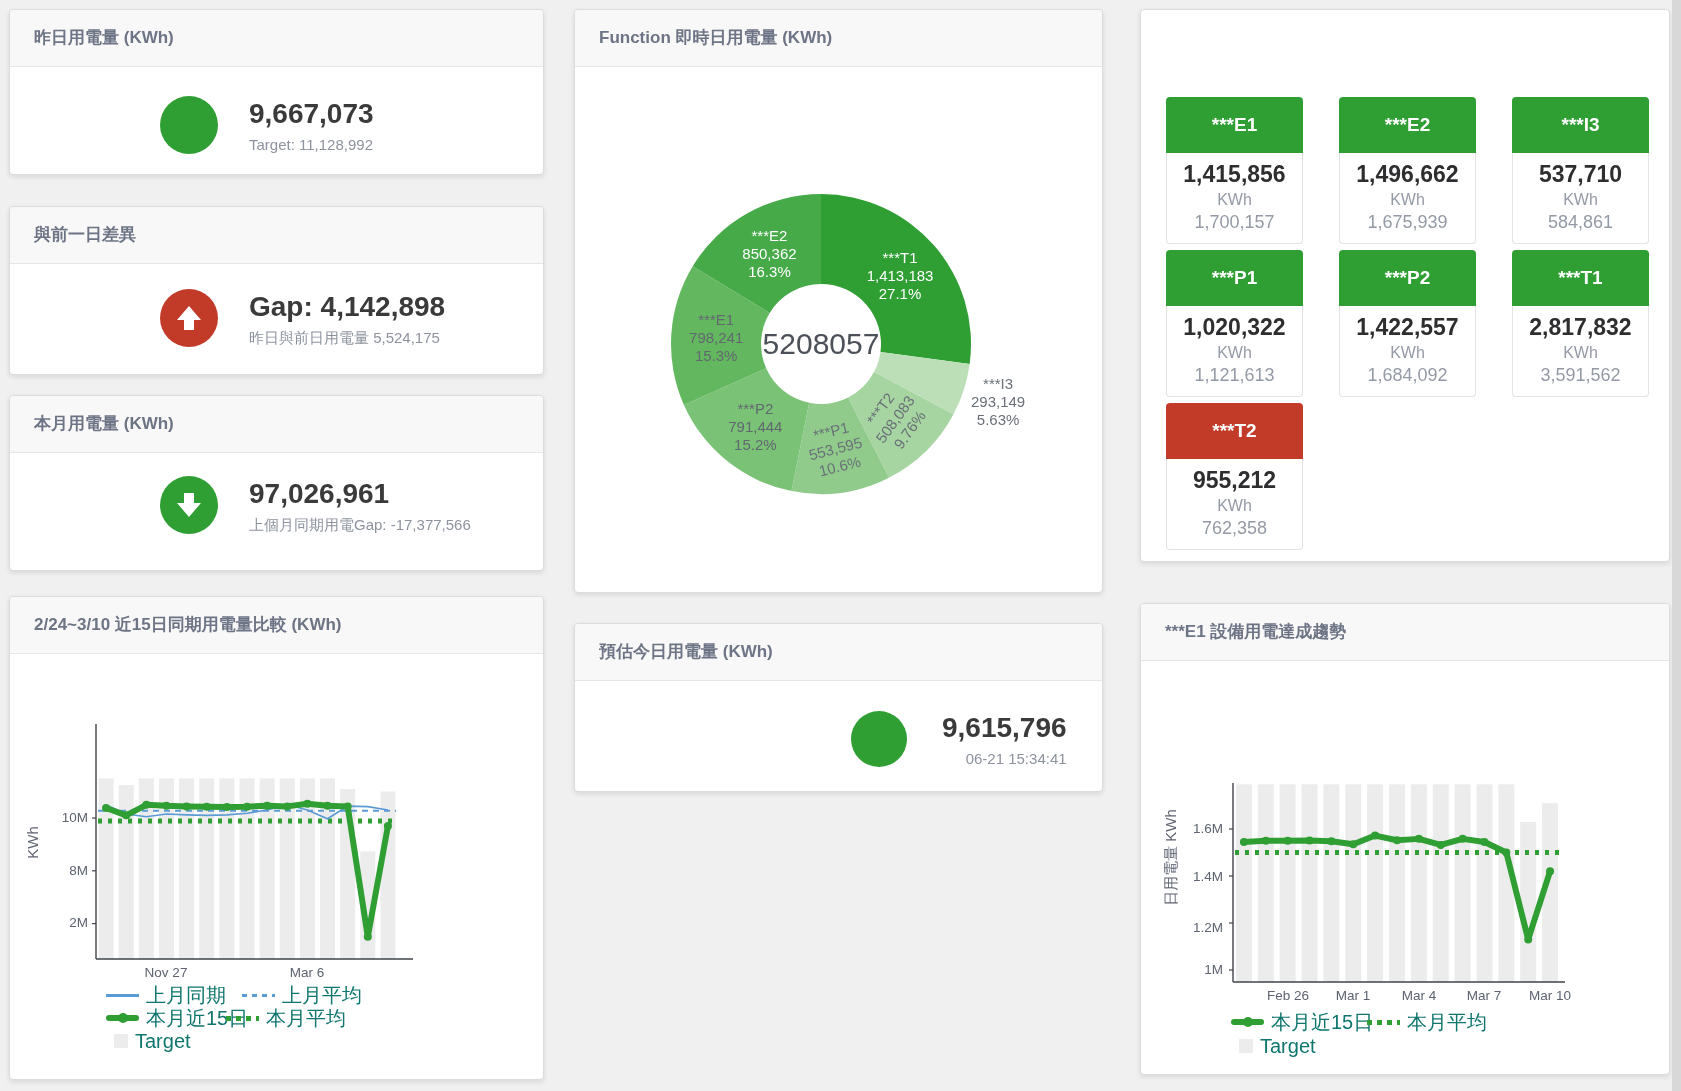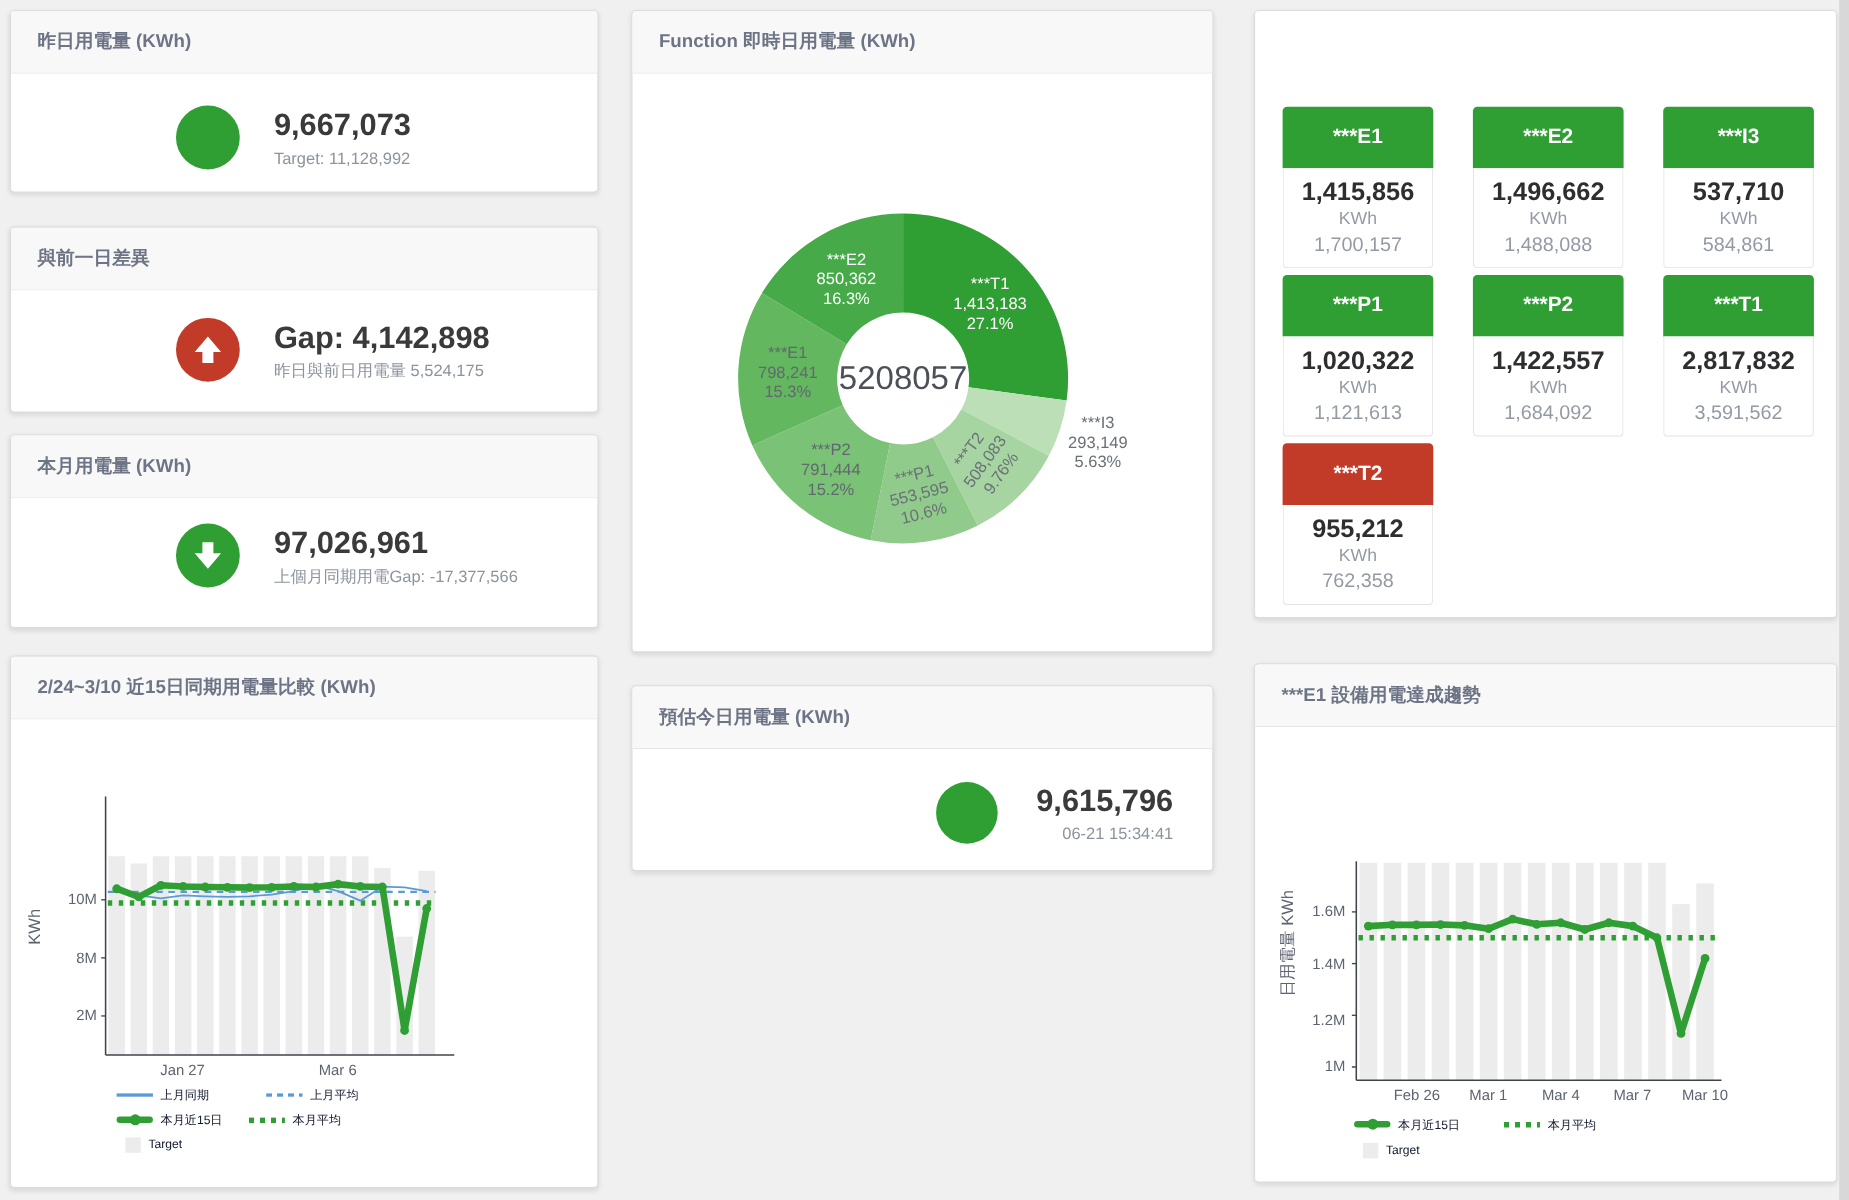--- a/index.html
+++ b/index.html
@@ -23,22 +23,22 @@
              text-align:center;padding:7px 12px 9px}
   .tile-value{font-size:23px;font-weight:bold;color:#2e2e30;line-height:29px}
   .tile-unit{font-size:16px;color:#949aa5;line-height:22px}
   .tile-target{font-size:18px;color:#949aa5;line-height:23px}
   svg.chart{position:absolute;left:0;top:0}
   .tick{position:absolute;font-size:13.5px;color:#5d6370;white-space:nowrap}
   .ytick{text-align:right;width:48px}
   .xtick{text-align:center;width:80px}
   .axis-label{position:absolute;font-size:15px;color:#5d6370;text-align:center;
               transform:rotate(-90deg);white-space:nowrap}
-  .leg{position:absolute;display:flex;align-items:center;gap:7px;font-size:11px;
-       color:#0f172a;height:18px;white-space:nowrap}
+  .leg{position:absolute;display:flex;align-items:center;gap:7px;font-size:20px;
+       color:#0f766e;height:18px;white-space:nowrap}
   .sample{display:inline-block;flex:none}
   .s-line-blue{width:33px;height:3px;background:#5b9bd5}
   .s-dash-blue{width:33px;height:3px;background:repeating-linear-gradient(90deg,#5b9bd5 0 5px,transparent 5px 10px)}
   .s-thick-green{width:33px;height:6px;background:#2f9e33;border-radius:3px;position:relative}
   .s-thick-green::after{content:"";position:absolute;left:12px;top:-2px;width:10px;height:10px;border-radius:50%;background:#2f9e33}
   .s-dot-green{width:33px;height:5px;background:repeating-linear-gradient(90deg,#2f9e33 0 5px,transparent 5px 10px)}
   .s-square{width:14px;height:14px;background:#ececec}
   .scrollstrip{position:absolute;right:0;top:0;width:9px;height:1091px;background:#d8d8d8}
 </style>
 </head>
@@ -127,21 +127,21 @@
       <line x1="82" y1="273.8" x2="86" y2="273.8" stroke="#3f434a" stroke-width="1.2"></line>
       <line x1="82" y1="326.6" x2="86" y2="326.6" stroke="#3f434a" stroke-width="1.2"></line>
     </svg>
   <div class="p-head">
     <span class="p-title">2/24~3/10 近15日同期用電量比較 (KWh)</span>
   </div>
   <div class="axis-label" style="left:0px;top:237px;width:44px">KWh</div>
   <div class="tick ytick" style="left:30px;top:213px">10M</div>
   <div class="tick ytick" style="left:30px;top:266px">8M</div>
   <div class="tick ytick" style="left:30px;top:318px">2M</div>
-  <div class="tick xtick" style="left:116px;top:368px">Jan 27</div>
+  <div class="tick xtick" style="left:116px;top:368px">Nov 27</div>
   <div class="tick xtick" style="left:257px;top:368px">Mar 6</div>
   <div class="leg" style="left:96px;top:389px">
     <span class="sample s-line-blue"></span>
     <span>上月同期</span>
   </div>
   <div class="leg" style="left:232px;top:389px">
     <span class="sample s-dash-blue"></span>
     <span>上月平均</span>
   </div>
   <div class="leg" style="left:96px;top:412px">
@@ -199,21 +199,21 @@
       <div class="tile-value">1,415,856</div>
       <div class="tile-unit">KWh</div>
       <div class="tile-target">1,700,157</div>
     </div>
   </div>
   <div class="tile" style="left:198px;top:87px">
     <div class="tile-head" style="background: rgb(47, 158, 51);"><span>***E2</span></div>
     <div class="tile-body">
       <div class="tile-value">1,496,662</div>
       <div class="tile-unit">KWh</div>
-      <div class="tile-target">1,488,088</div>
+      <div class="tile-target">1,675,939</div>
     </div>
   </div>
   <div class="tile" style="left:371px;top:87px">
     <div class="tile-head" style="background: rgb(47, 158, 51);"><span>***I3</span></div>
     <div class="tile-body">
       <div class="tile-value">537,710</div>
       <div class="tile-unit">KWh</div>
       <div class="tile-target">584,861</div>
     </div>
   </div>

